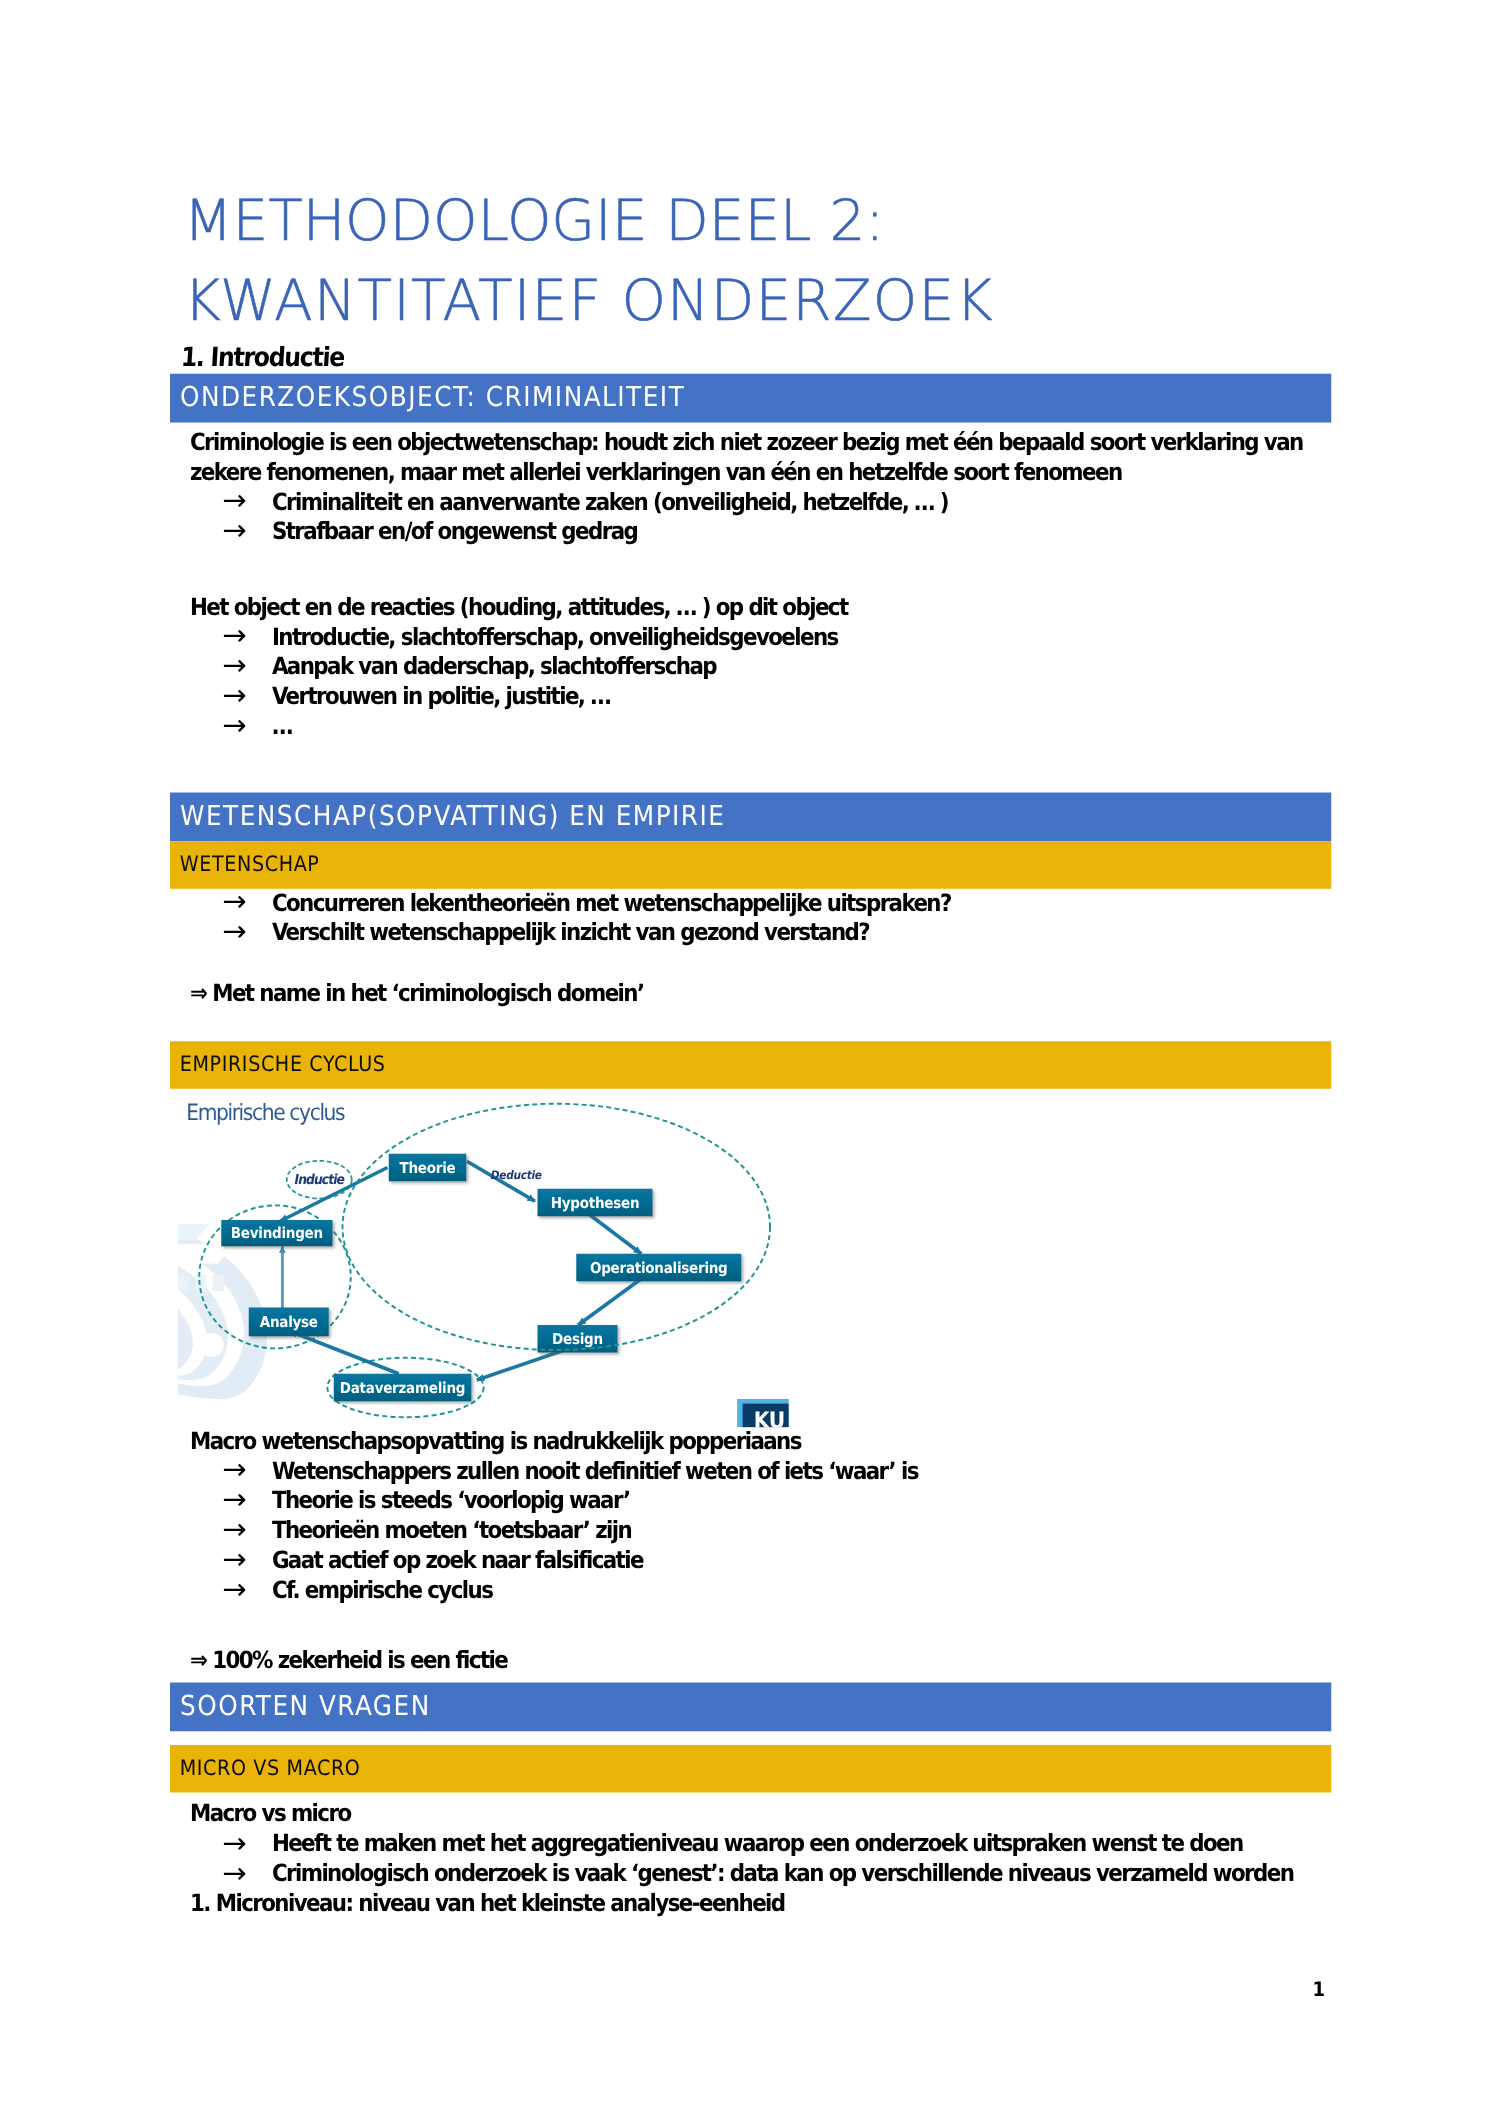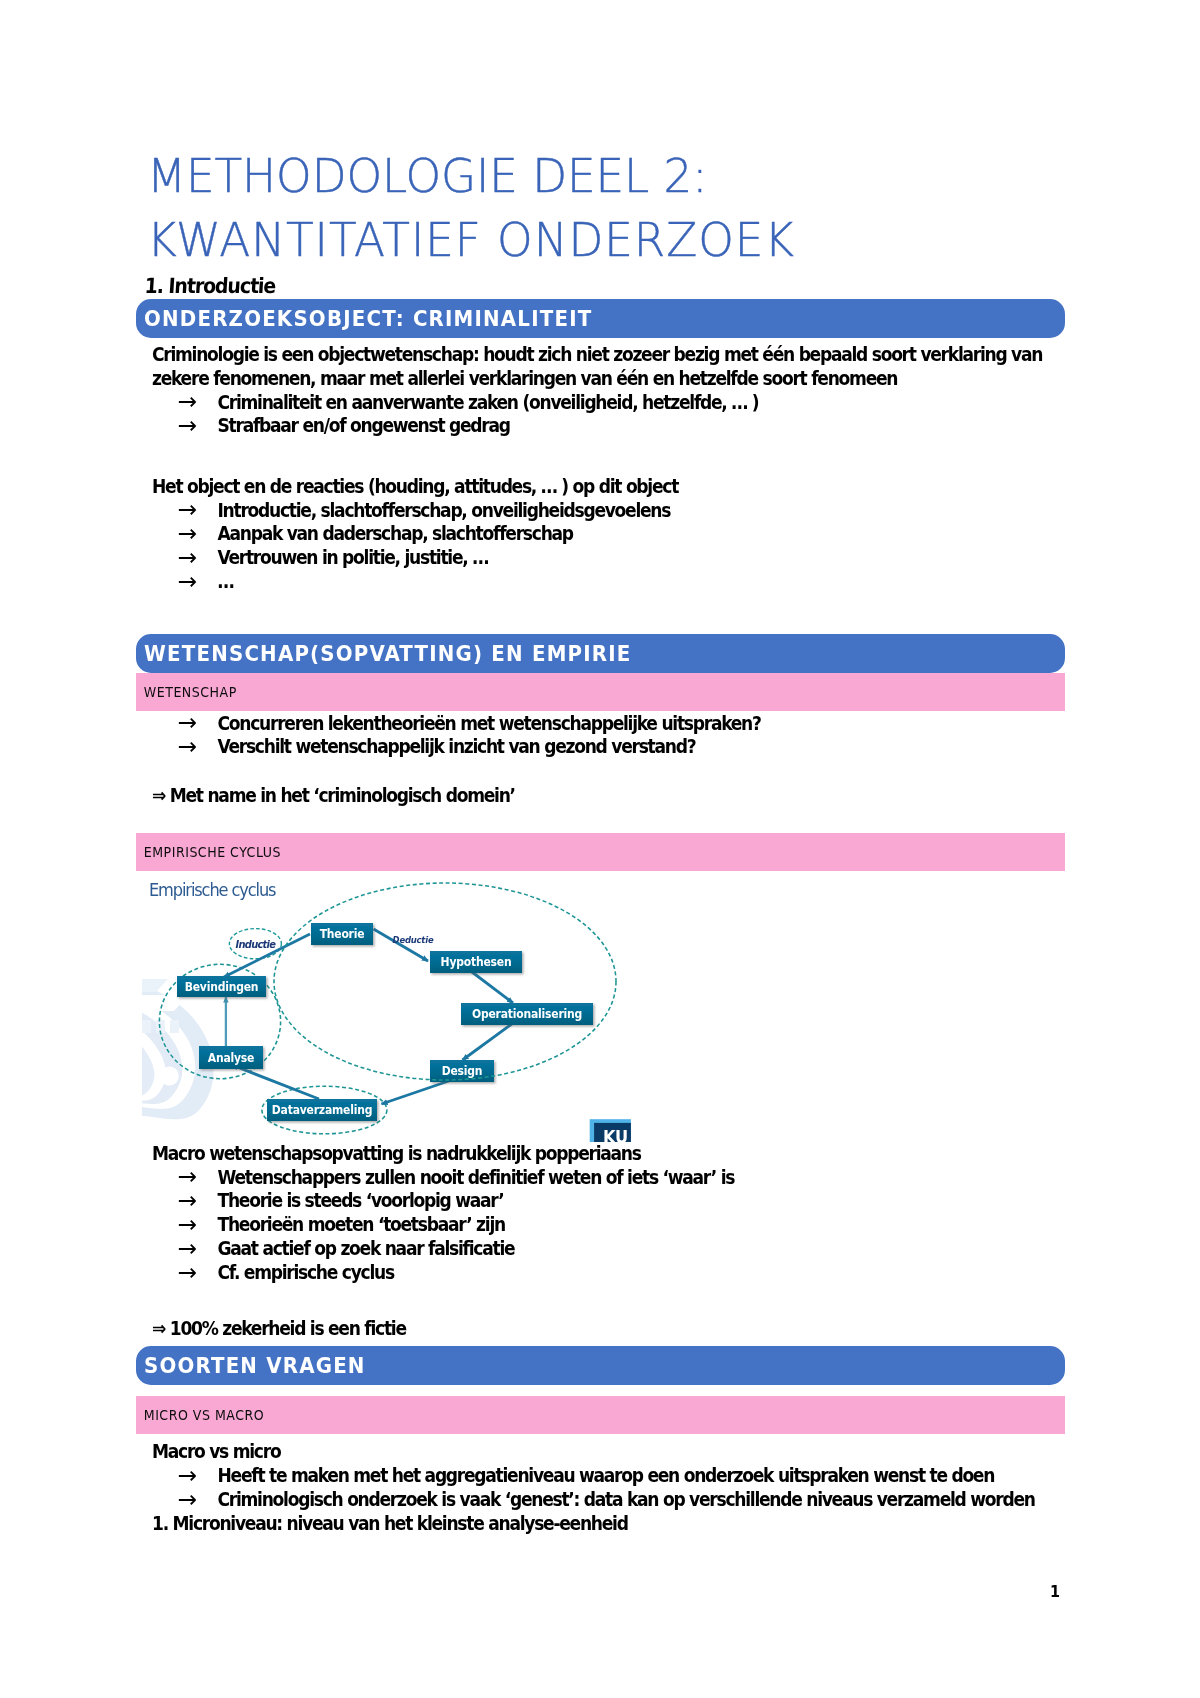--- a/index.html
+++ b/index.html
@@ -17,27 +17,27 @@
   .title .tl2{top:214px;letter-spacing:0.93px;text-align:right;}
 
   .chapter{font-stretch:condensed;position:absolute;left:143.8px;top:274px;
            font-family:"DejaVu Sans",sans-serif;font-weight:bold;
            font-size:21px;letter-spacing:-1.05px;color:#000;white-space:nowrap;
            transform:skewX(-3.5deg);transform-origin:left bottom;}
 
   
   .h1band{font-stretch:condensed;position:absolute;left:136.4px;width:928.3px;height:39px;
           background:#4472C4;color:#fff;box-sizing:border-box;
-          font-family:"DejaVu Sans",sans-serif;font-weight:700;
+          font-family:"DejaVu Sans",sans-serif;font-weight:400;
           font-size:22px;letter-spacing:1.2px;padding-left:7.6px;line-height:39px;
-          white-space:nowrap;overflow:hidden;border-radius:15px;}
+          white-space:nowrap;overflow:hidden;}
   .h2band{font-stretch:condensed;position:absolute;left:136.4px;width:928.3px;height:38px;
-          background:#f9a8d4;color:#0d0d0d;box-sizing:border-box;
+          background:#eab308;color:#0d0d0d;box-sizing:border-box;
           font-family:"DejaVu Sans",sans-serif;font-weight:400;
-          font-size:14px;letter-spacing:0.5px;padding-left:7.4px;line-height:38px;
+          font-size:17px;letter-spacing:0.5px;padding-left:7.4px;line-height:38px;
           white-space:nowrap;overflow:hidden;}
 
   
   .tx{font-stretch:condensed;position:absolute;left:152px;width:906px;
       font-family:"DejaVu Sans",sans-serif;font-weight:bold;
       font-size:19px;letter-spacing:-1.26px;line-height:24.6px;color:#000;}
   ul.ar{font-stretch:condensed;position:absolute;left:144.5px;width:906px;margin:0;padding:0;list-style:none;
       font-family:"DejaVu Sans",sans-serif;font-weight:bold;
       font-size:19px;letter-spacing:-1.26px;line-height:23.8px;color:#000;}
   ul.ar>li{position:relative;padding-left:73px;}

